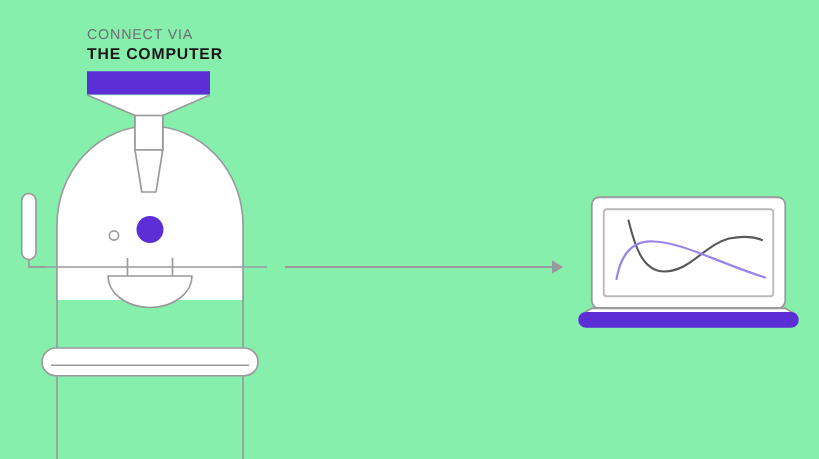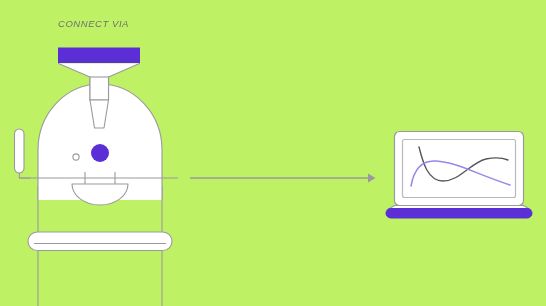--- a/index.html
+++ b/index.html
@@ -7,23 +7,22 @@
     padding: 0;
     background: #ffffff;
   }
   body {
     font-family: "Liberation Sans", sans-serif;
   }
   #slide {
     position: relative;
     width: 546px;
     height: 306px;
-    background: #bef264;
+    background: #86efac;
     overflow: hidden;
-    font-style: italic;
   }
   #slide-svg {
     position: absolute;
     top: 0;
     left: 0;
     width: 546px;
     height: 306px;
     display: block;
   }
   .heading-block {
@@ -111,15 +110,16 @@
       </g>
 
       <path d="M 394.5 205.5 L 387 210 L 531 210 L 523.5 205.5 Z" fill="#ffffff" stroke="#9a9a9e" stroke-width="1.2" stroke-linejoin="round"></path>
 
       <rect x="386" y="208.5" width="146" height="9.5" rx="4.75" fill="#5b2ed6" stroke="#5b2ed6" stroke-width="1"></rect>
     </g>
   </svg>
 
   <div class="heading-block">
     <span class="kicker">CONNECT VIA</span>
+    <span class="headline">THE COMPUTER</span>
   </div>
 
 </div>
 
 </body></html>

